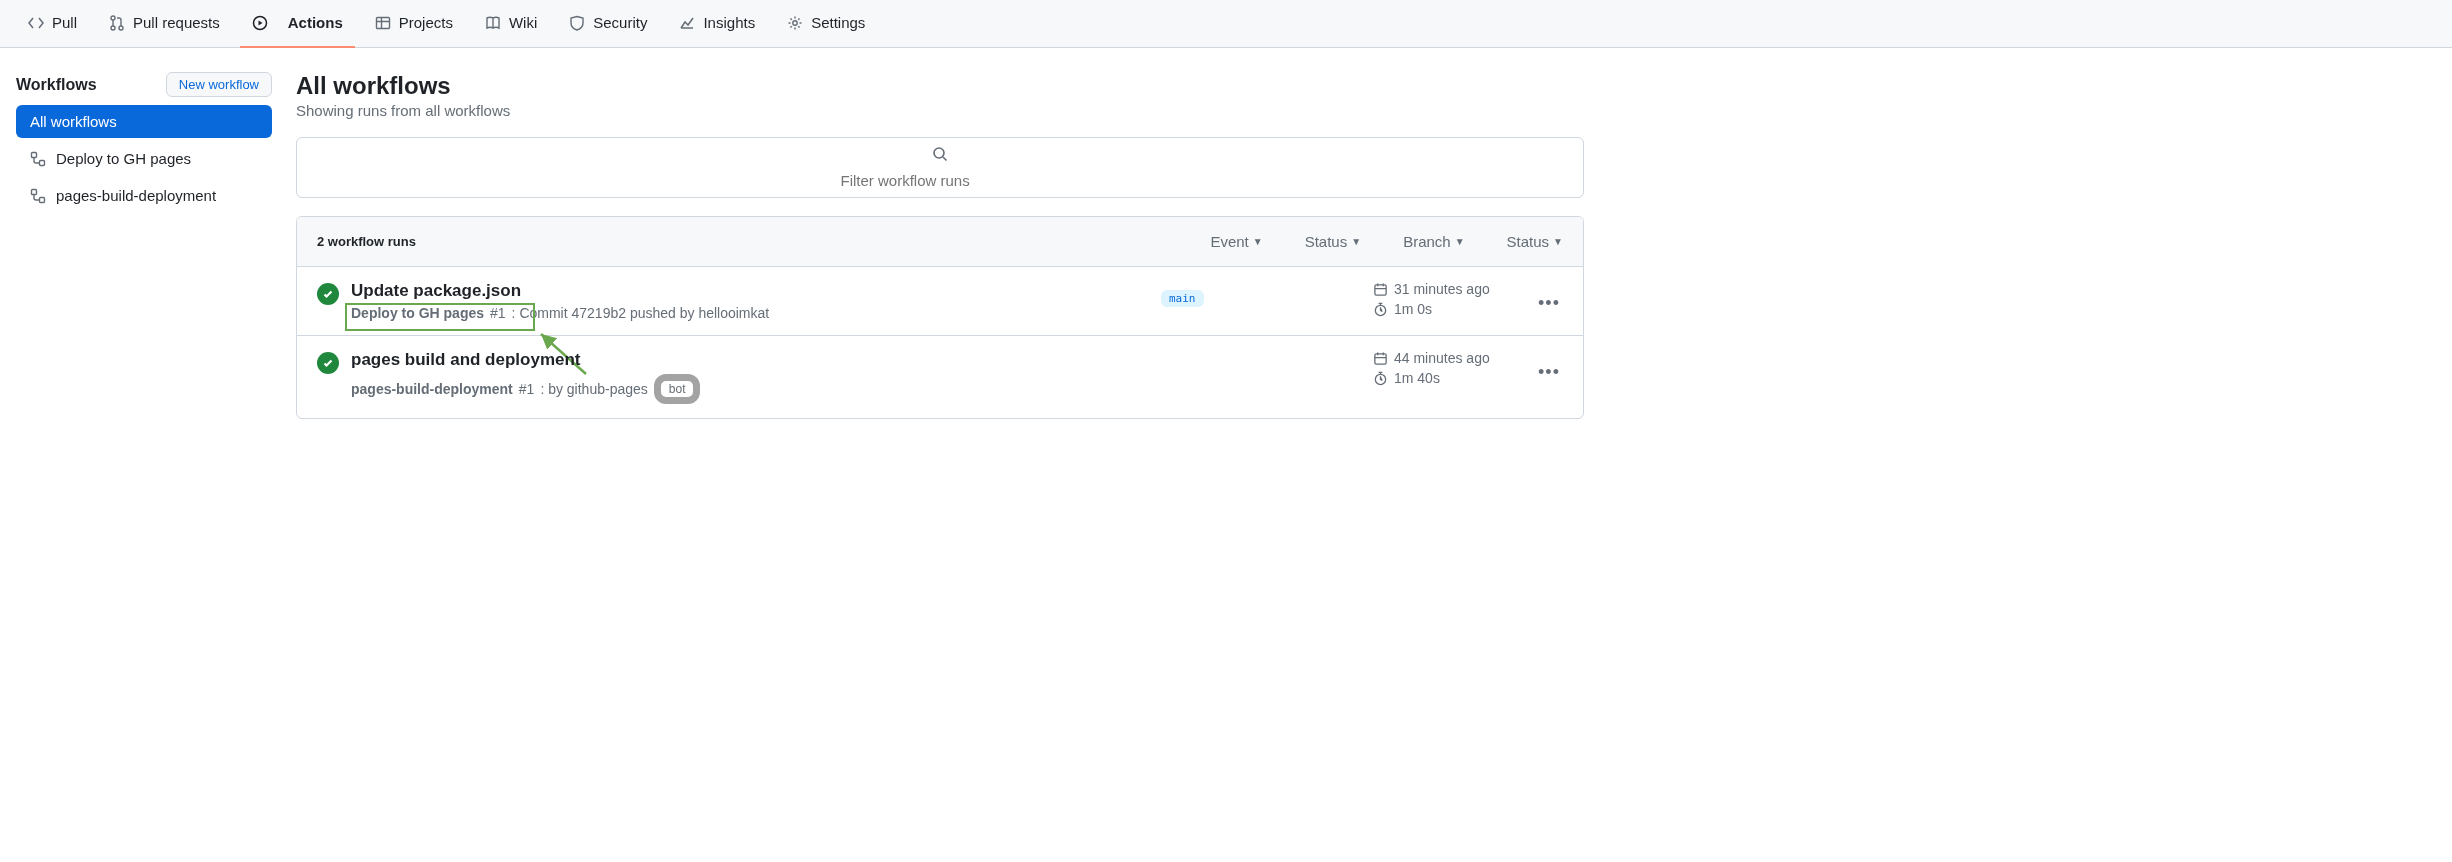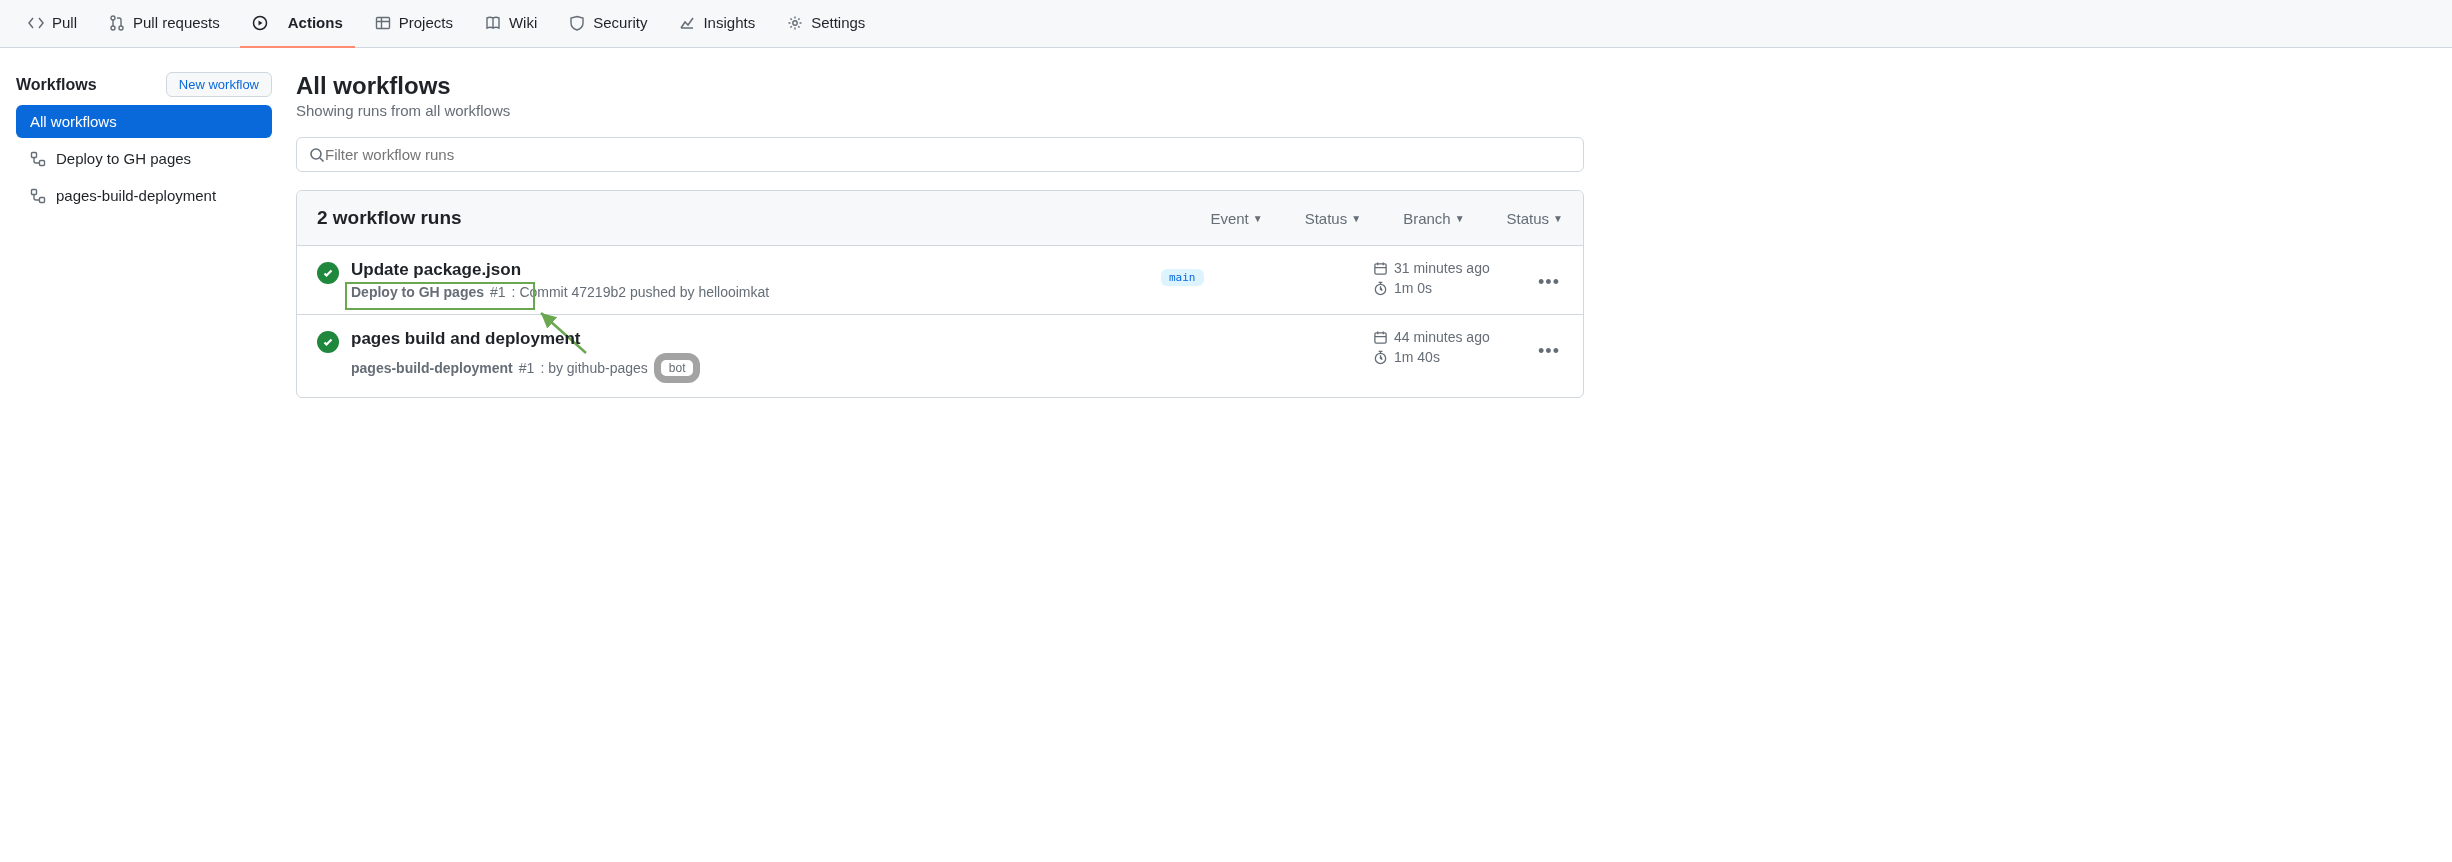--- a/index.html
+++ b/index.html
@@ -86,24 +86,26 @@
     color: #ffffff;
   }
   .sidebar-item .wf-icon { color: #656d76; display:inline-flex; }
   
   .main { flex: 1; min-width: 0; }
   .main-title { font-size: 24px; font-weight: 600; margin-bottom: 2px; }
   .main-subtitle { font-size: 15px; color: #656d76; margin-bottom: 18px; }
   .filter-box {
     display: flex;
     align-items: center;
+    gap: 10px;
     border: 1px solid #d0d7de;
     border-radius: 6px;
     padding: 8px 12px;
     margin-bottom: 18px;
+    flex-direction: column;
   }
   .filter-box input {
     border: none;
     outline: none;
     font-size: 15px;
     flex: 1;
     color: #1f2328;
     background: transparent;
   }
   
@@ -113,21 +115,21 @@
     overflow: hidden;
   }
   .runs-header {
     display: flex;
     align-items: center;
     justify-content: space-between;
     background: #f6f8fa;
     border-bottom: 1px solid #d0d7de;
     padding: 16px 20px;
   }
-  .runs-count { font-weight: 600; font-size: 19px; }
+  .runs-count { font-weight: 600; font-size: 13px; }
   .runs-filters { display: flex; gap: 42px; font-size: 15px; color: #656d76; }
   .runs-filter { display: inline-flex; align-items: center; gap: 4px; cursor: pointer; }
   .run-row {
     display: flex;
     align-items: flex-start;
     padding: 14px 20px;
     border-bottom: 1px solid #d0d7de;
     gap: 12px;
   }
   .run-row:last-child { border-bottom: none; }

